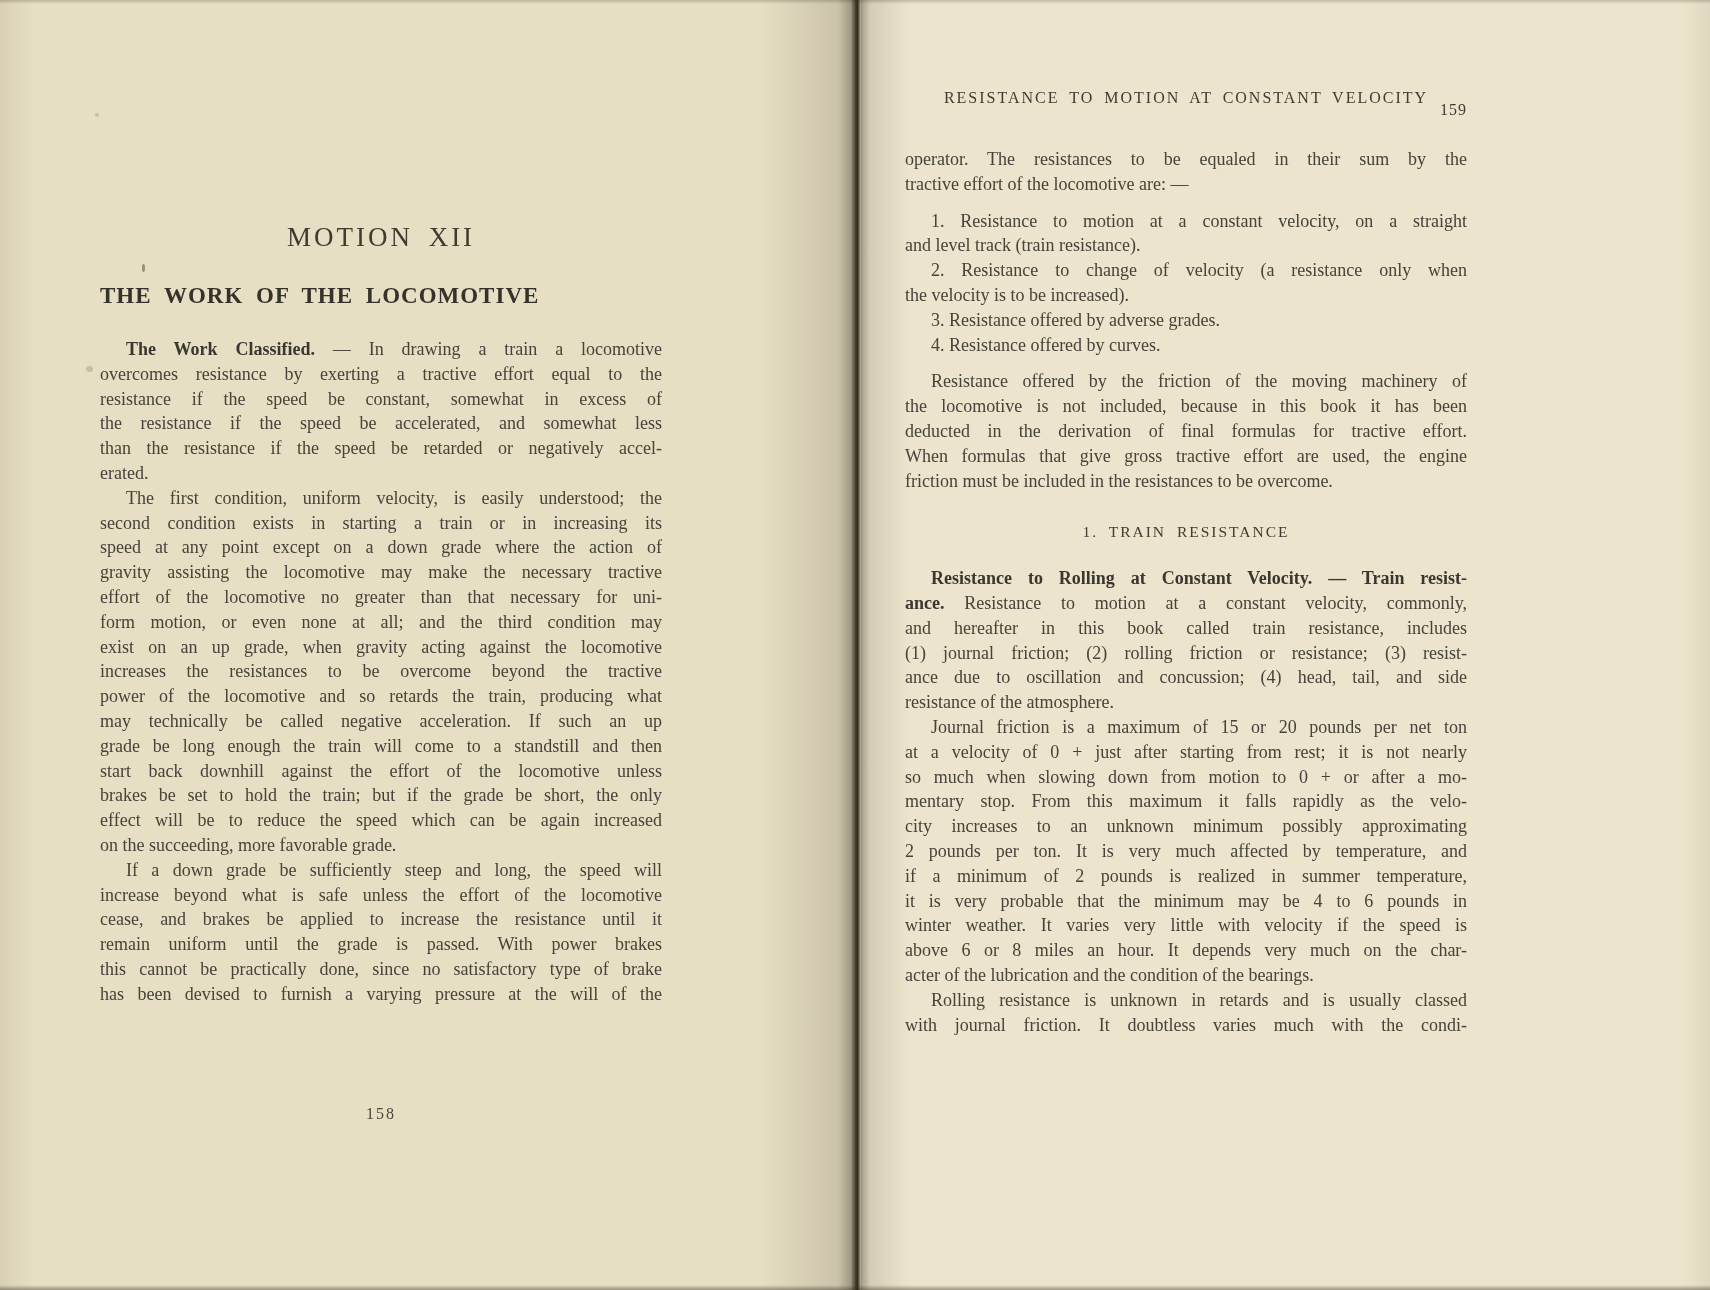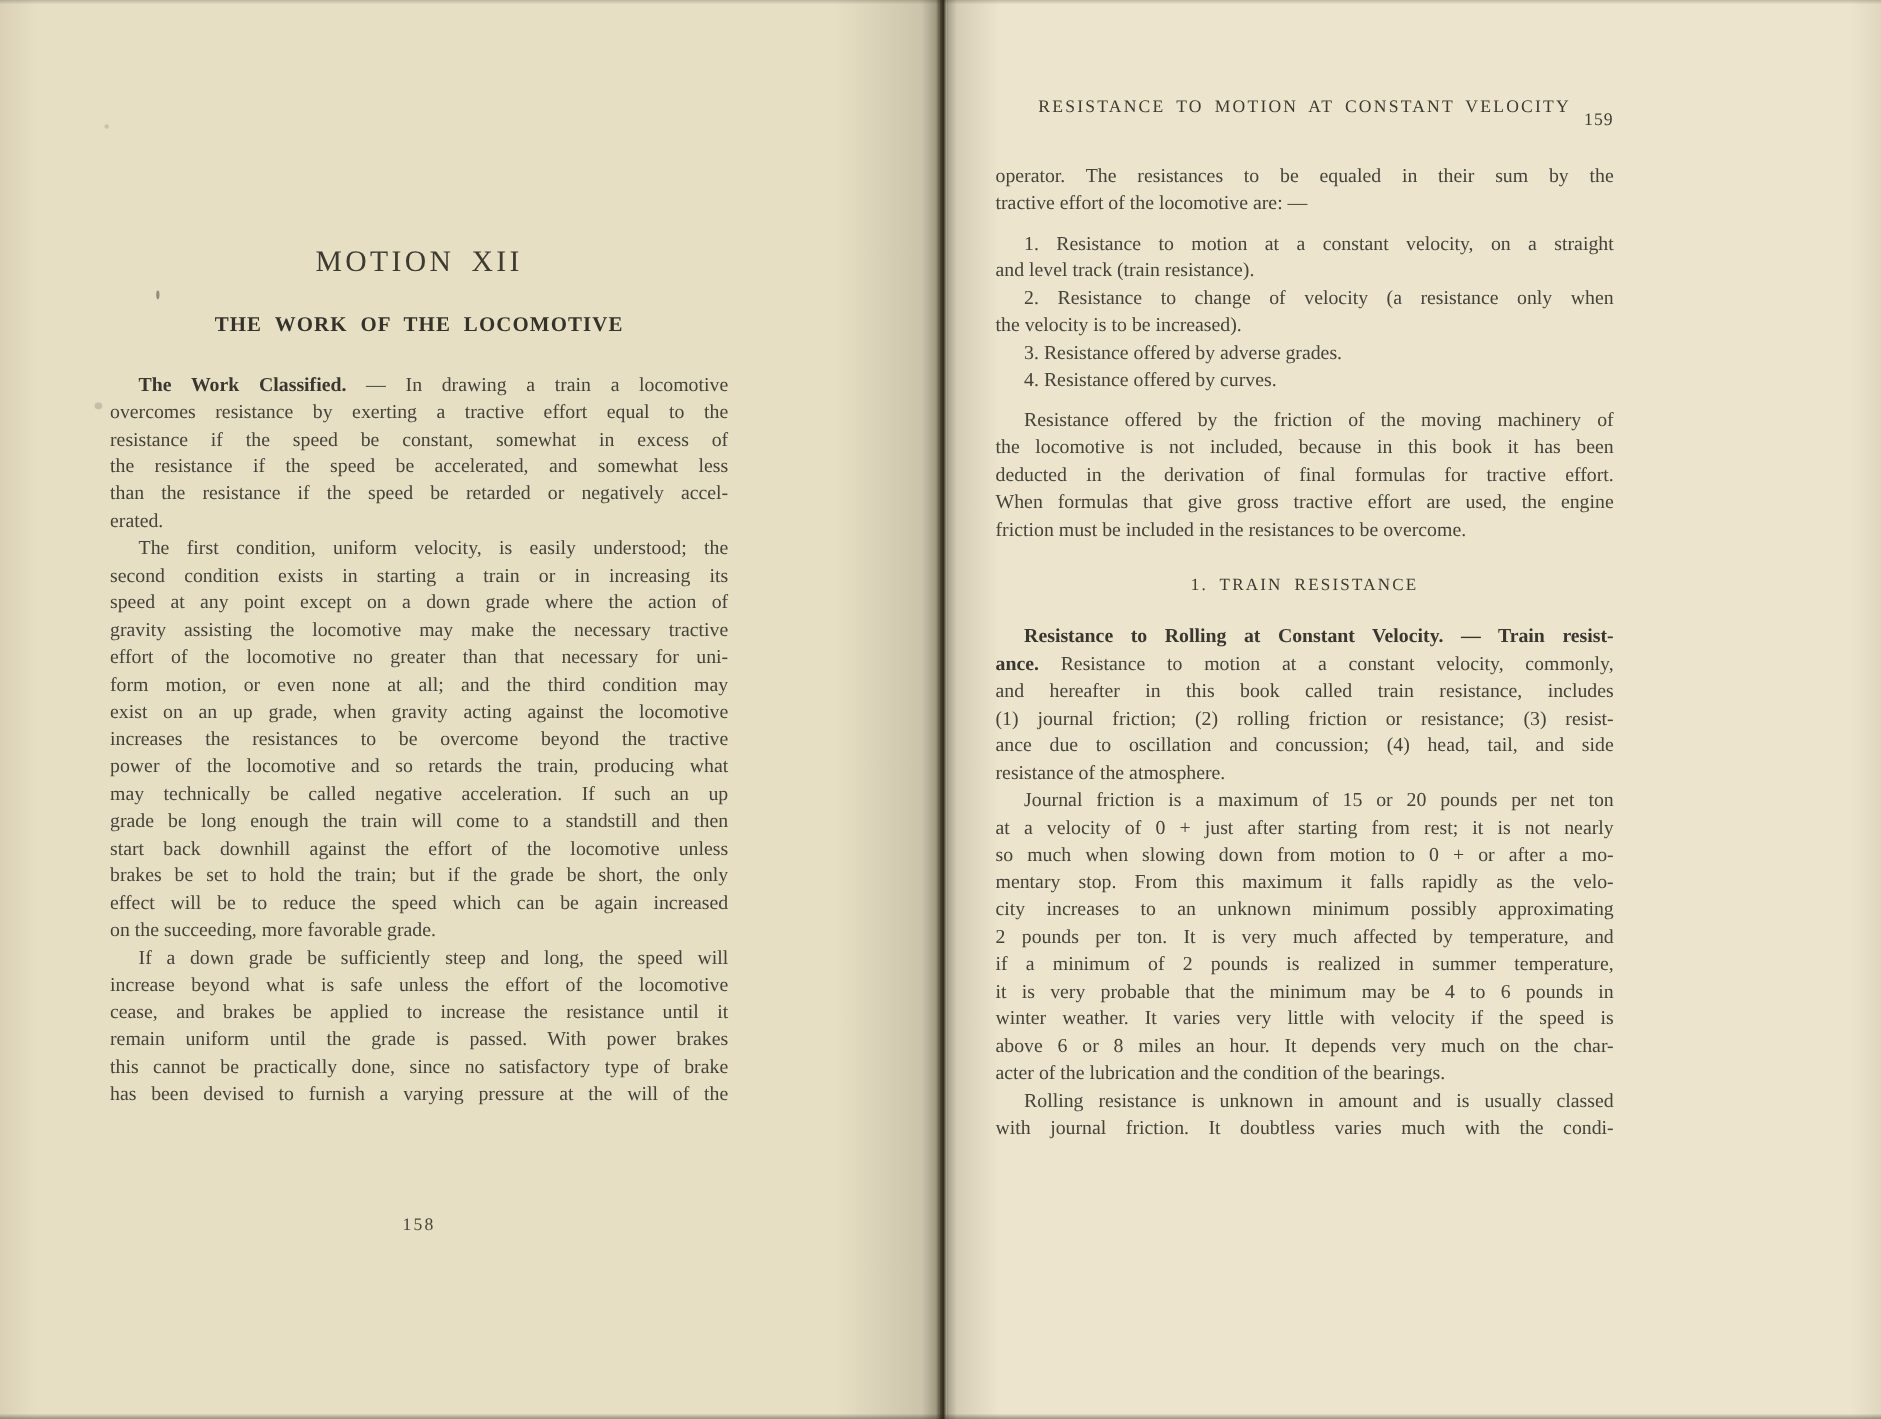--- a/index.html
+++ b/index.html
@@ -34,22 +34,22 @@
     background:linear-gradient(to bottom, rgba(40,34,20,0), rgba(40,34,20,0.42));}
 
   .left-col{position:absolute;left:100px;top:0;width:562px;}
   .right-col{position:absolute;left:44px;top:0;width:562px;}
 
   .chapter-heading{
     margin-top:222px;text-align:center;
     font-size:27px;line-height:30px;letter-spacing:3px;word-spacing:6px;color:#3e3b31;
   }
   .chapter-title{
-    margin-top:33px;text-align:center;
-    font-size:19px;line-height:22px;font-weight:bold;letter-spacing:1px;word-spacing:6px;color:#34322a;
+    margin-top:33px;
+    font-size:23px;line-height:22px;font-weight:bold;letter-spacing:1px;word-spacing:6px;color:#34322a;
   }
   .body-text{
     margin-top:30px;
     font-size:18px;line-height:24.8px;color:#45433a;
   }
   .running-head{
     position:relative;margin-top:88px;
     font-size:16px;line-height:20px;letter-spacing:2px;word-spacing:4px;color:#3e3b31;
     text-align:center;
   }
@@ -173,21 +173,21 @@
             <div class="line">mentary stop. From this maximum it falls rapidly as the velo-</div>
             <div class="line">city increases to an unknown minimum possibly approximating</div>
             <div class="line">2 pounds per ton. It is very much affected by temperature, and</div>
             <div class="line">if a minimum of 2 pounds is realized in summer temperature,</div>
             <div class="line">it is very probable that the minimum may be 4 to 6 pounds in</div>
             <div class="line">winter weather. It varies very little with velocity if the speed is</div>
             <div class="line">above 6 or 8 miles an hour. It depends very much on the char-</div>
             <div class="line last">acter of the lubrication and the condition of the bearings.</div>
           </div>
           <div class="para">
-            <div class="line first">Rolling resistance is unknown in amount and is usually classed</div>
+            <div class="line first">Rolling resistance is unknown in retards and is usually classed</div>
             <div class="line">with journal friction. It doubtless varies much with the condi-</div>
           </div>
         </div>
     </div>
   </div>
 
   <div class="gutter"></div>
   <div class="edge-top"></div>
   <div class="edge-bottom"></div>
 </div>

